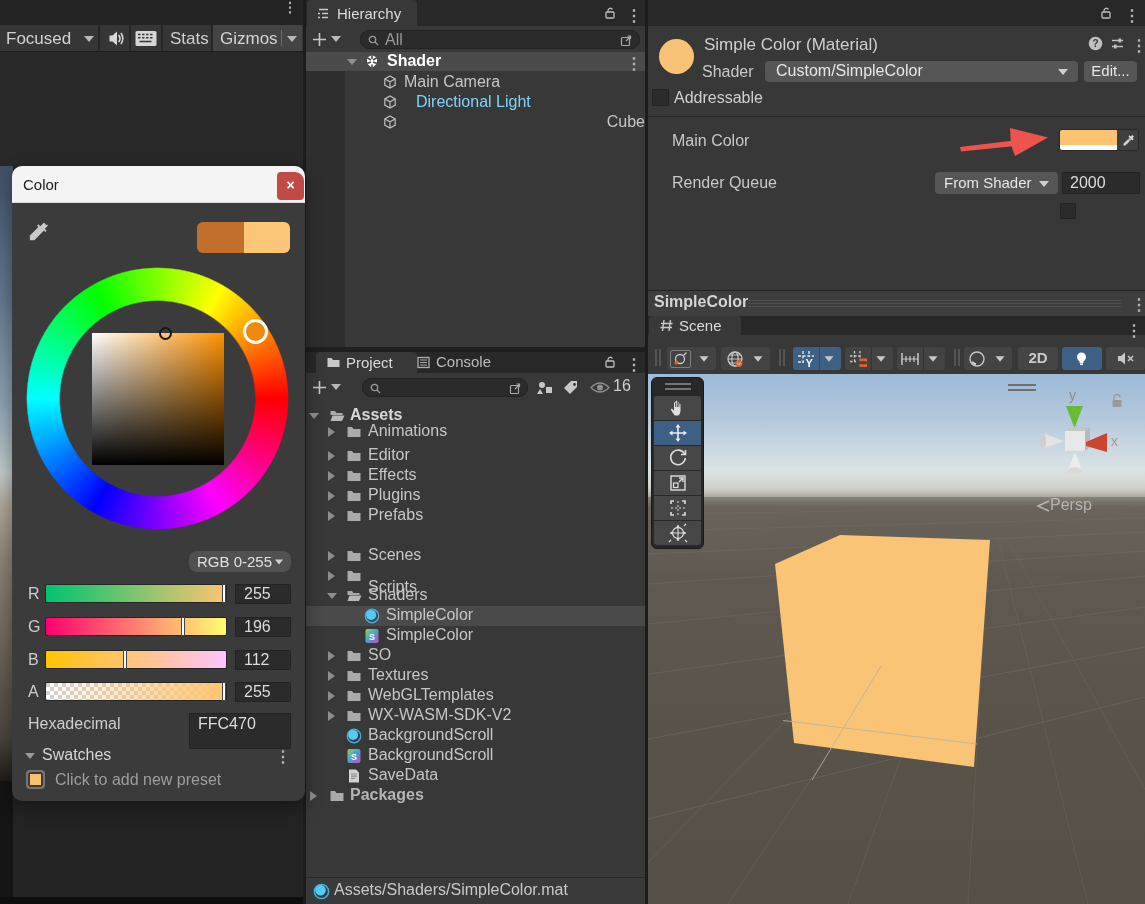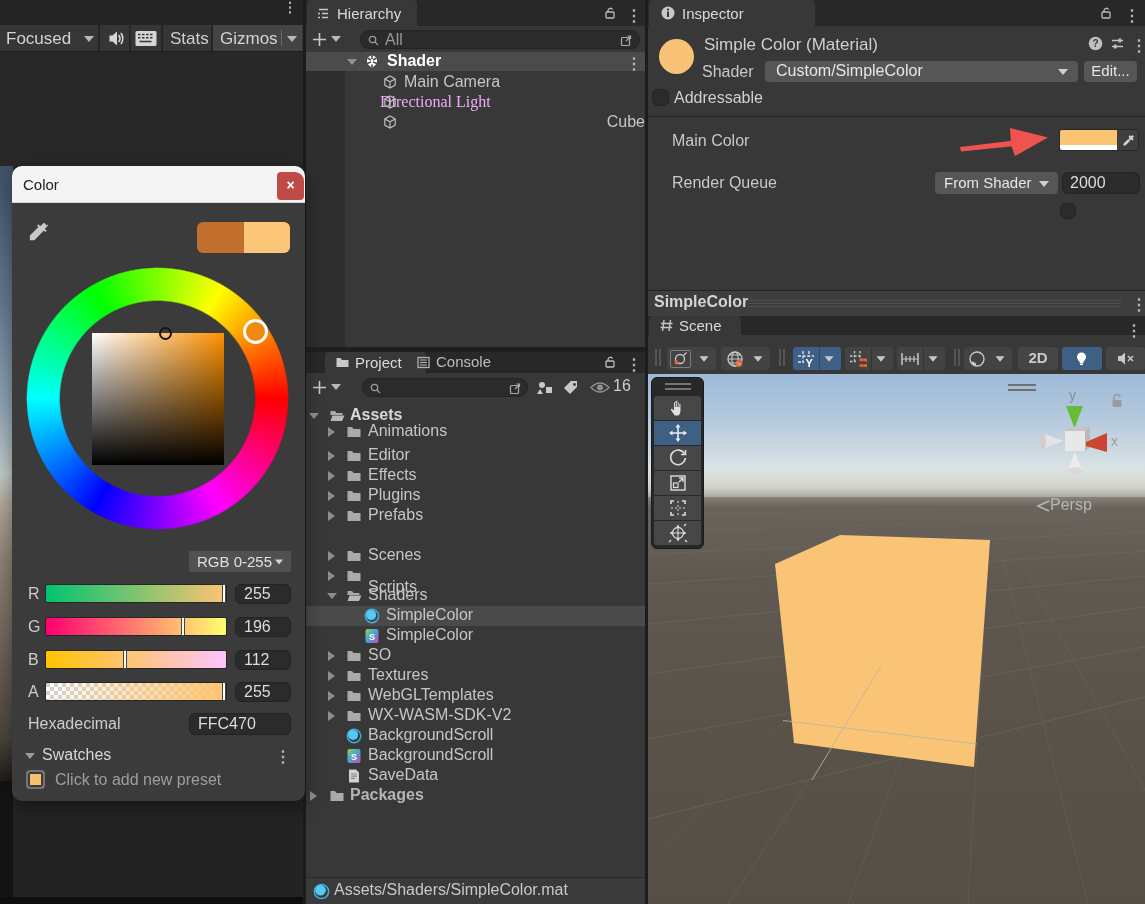--- a/index.html
+++ b/index.html
@@ -3,21 +3,21 @@
 *{margin:0;padding:0;box-sizing:border-box;}
 html,body{width:1145px;height:904px;overflow:hidden;background:#383838;}
 body{font-family:"Liberation Sans",sans-serif;color:#c9c9c9;font-size:16px;}
 #app{position:relative;width:1145px;height:904px;}
 .abs{position:absolute;}
 .tabbar{background:#282828;}
 .tab{position:absolute;top:0;height:100%;background:#383838;border-radius:4px 4px 0 0;display:flex;align-items:center;font-size:15px;color:#dadada;}
 .dots{color:#b4b4b4;font-weight:bold;letter-spacing:0;}
 .caret{display:inline-block;width:0;height:0;border-left:5px solid transparent;border-right:5px solid transparent;border-top:6px solid #b8b8b8;}
 .row{position:absolute;left:0;width:100%;height:20px;display:flex;align-items:center;}
-.ffield{background:#2b2b2b;border:1px solid #232323;border-radius:6px;color:#dcdcdc;}
+.ffield{background:#2b2b2b;border:1px solid #232323;border-radius:1px;color:#dcdcdc;}
 svg{display:block;}
 </style></head>
 <body>
 <div id="app">
 
 <div class="abs" style="left:0;top:0;width:303px;height:904px;background:#232323;">
   <div class="abs" style="left:0;top:0;width:100%;height:25px;background:#242424;">
     <div class="abs dots" style="left:283px;top:4px;font-size:14px;line-height:6px;">⋮</div>
   </div>
   <div class="abs" style="left:0;top:25px;width:100%;height:27px;background:#363636;border-bottom:1px solid #1e1e1e;font-size:17px;">
@@ -97,36 +97,36 @@
     <div class="row" style="top:20px;">
           <svg class="abs" style="left:76px;top:2px;" width="16" height="16" viewBox="0 0 16 16">
             <path d="M8 2l5.2 2.9v6.2L8 14l-5.2-2.9V4.9z M2.8 4.9L8 7.8l5.2-2.9M8 7.8V14" fill="none" stroke="#bdbdbd" stroke-width="1.2"></path>
           </svg>
           <span style="margin-left:98px;color:#c6c6c6;">Main Camera</span>
         </div>
     <div class="row" style="top:40px;">
           <svg class="abs" style="left:76px;top:2px;" width="16" height="16" viewBox="0 0 16 16">
             <path d="M8 2l5.2 2.9v6.2L8 14l-5.2-2.9V4.9z M2.8 4.9L8 7.8l5.2-2.9M8 7.8V14" fill="none" stroke="#bdbdbd" stroke-width="1.2"></path>
           </svg>
-          <span style="margin-left:74px;color:#f0abfc;font-family:Liberation Serif, serif;">Directional Light</span>
+          <span style="margin-left:110px;color:#7dd3fc;">Directional Light</span>
         </div>
     <div class="row" style="top:60px;justify-content:flex-end;">
           <svg class="abs" style="left:76px;top:2px;" width="16" height="16" viewBox="0 0 16 16">
             <path d="M8 2l5.2 2.9v6.2L8 14l-5.2-2.9V4.9z M2.8 4.9L8 7.8l5.2-2.9M8 7.8V14" fill="none" stroke="#bdbdbd" stroke-width="1.2"></path>
           </svg>
           <span style="margin-left:98px;color:#c6c6c6;">Cube</span>
         </div>
   </div>
 </div>
 
 <div class="abs" style="left:306px;top:347px;width:339px;height:5px;background:#1f1f1f;"></div>
 
 <div class="abs" style="left:306px;top:352px;width:339px;height:552px;background:#383838;">
   <div class="tabbar abs" style="left:0;top:0;width:100%;height:21px;">
-    <div class="tab" style="left:19px;width:101px;">
+    <div class="tab" style="left:10px;width:101px;">
       <svg width="15" height="15" viewBox="0 0 15 15" style="margin:0 5px 0 10px;">
             <path d="M1.5 3h4l1.5 2h6.5v7h-12z" fill="#c8c8c8"></path>
           </svg>
       Project
     </div>
     <svg class="abs" style="left:110px;top:3px;" width="15" height="15" viewBox="0 0 15 15">
           <rect x="2" y="2.5" width="11" height="10" fill="none" stroke="#b0b0b0" stroke-width="1.3"></rect>
           <path d="M4 5h7M4 7.5h7M4 10h7" stroke="#b0b0b0" stroke-width="1.2"></path>
         </svg>
     <span class="abs" style="left:130px;top:1px;font-size:15px;color:#bcbcbc;">Console</span>
@@ -361,28 +361,20 @@
     <svg class="abs" style="left:7px;top:5px;" width="17" height="17" viewBox="0 0 17 17">
           <circle cx="8.5" cy="8.5" r="7.1" fill="none" stroke="#3fb0dc" stroke-width="1.5"></circle>
           <circle cx="7.5" cy="7.3" r="5.3" fill="#56c9f4"></circle>
         </svg>
     <span class="abs" style="left:28px;top:3px;color:#c8c8c8;">Assets/Shaders/SimpleColor.mat</span>
   </div>
 </div>
 
 <div class="abs" style="left:648px;top:0;width:497px;height:316px;background:#383838;">
   <div class="tabbar abs" style="left:0;top:0;width:100%;height:26px;">
-    <div class="tab" style="left:1px;width:166px;">
-      <svg width="16" height="16" viewBox="0 0 16 16" style="margin:0 6px 0 11px;">
-            <circle cx="8" cy="8" r="6.5" fill="#c8c8c8"></circle>
-            <rect x="7.1" y="6.5" width="1.8" height="5.5" fill="#282828"></rect>
-            <rect x="7.1" y="3.6" width="1.8" height="1.8" fill="#282828"></rect>
-          </svg>
-      Inspector
-    </div>
     <svg class="abs" style="left:451px;top:6px;" width="14" height="14" viewBox="0 0 14 14">
           <rect x="3" y="6" width="8" height="6" rx="1" fill="none" stroke="#bdbdbd" stroke-width="1.3"></rect>
           <path d="M5 6V4.5a2.4 2.4 0 0 1 4.5-1" fill="none" stroke="#bdbdbd" stroke-width="1.3"></path>
         </svg>
     <div class="abs dots" style="left:476px;top:6px;font-size:16px;">⋮</div>
   </div>
   <div class="abs" style="left:11px;top:39px;width:35px;height:35px;border-radius:50%;background:#f9c377;"></div>
   <span class="abs" style="left:56px;top:35px;font-size:17px;color:#cfcfcf;">Simple Color (Material)</span>
   <svg class="abs" style="left:440px;top:36px;" width="15" height="15" viewBox="0 0 15 15">
         <circle cx="7.5" cy="7.5" r="6.8" fill="#c0c0c0"></circle>
@@ -635,21 +627,21 @@
     <div class="abs" style="left:0;top:0;width:47px;height:31px;background:#c26e2d;"></div>
     <div class="abs" style="left:47px;top:0;width:46px;height:31px;background:#fcc679;"></div>
   </div>
 
   <div class="abs" style="left:14px;top:101px;width:263px;height:263px;border-radius:50%;background:conic-gradient(from 90deg,#f00,#f0f 60deg,#00f 120deg,#0ff 180deg,#0f0 240deg,#ff0 300deg,#f00 360deg);-webkit-mask:radial-gradient(circle closest-side,transparent 97px,#000 98.5px,#000 130px,transparent 131.5px);mask:radial-gradient(circle closest-side,transparent 97px,#000 98.5px,#000 130px,transparent 131.5px);"></div>
   <div class="abs" style="left:231px;top:152.5px;width:25px;height:25px;border-radius:50%;border:3.5px solid #fff;background:#f08a0e;"></div>
 
   <div class="abs" style="left:80px;top:167px;width:132px;height:132px;background:linear-gradient(to top,#000,rgba(0,0,0,0)),linear-gradient(to right,#fff,rgba(255,255,255,0)),#ff9100;background-blend-mode:normal;"></div>
   <div class="abs" style="left:147px;top:161px;width:13px;height:13px;border-radius:50%;border:2px solid #161616;"></div>
 
-  <div class="abs" style="left:177px;top:385px;width:102px;height:21px;background:#515151;border-radius:2px;">
+  <div class="abs" style="left:177px;top:385px;width:102px;height:21px;background:#515151;border-radius:8px;">
     <span class="abs" style="left:8px;top:2px;color:#e0e0e0;font-size:15px;">RGB 0-255</span>
     <span class="caret abs" style="left:85px;top:8px;border-top-color:#d0d0d0;transform:scale(0.8);"></span>
   </div>
   <div id="sliders">
         <span class="abs" style="left:16px;top:419px;color:#cdcdcd;">R</span>
         <div class="abs" style="left:33px;top:418px;width:182px;height:19px;background:linear-gradient(to right,rgb(0,196,112),rgb(255,196,112));border:1px solid #262626;border-radius:2px;">
           <div class="abs" style="left:176px;top:-1px;width:4px;height:19px;background:#fff;border:1px solid #444;"></div>
         </div>
         <div class="abs ffield" style="left:223px;top:418px;width:56px;height:20px;">
           <span class="abs" style="left:8px;top:0px;">255</span>
@@ -670,21 +662,21 @@
         </div>
         <span class="abs" style="left:16px;top:517px;color:#cdcdcd;">A</span>
         <div class="abs" style="left:33px;top:516px;width:182px;height:19px;background:linear-gradient(to right,rgba(255,196,112,0),rgb(255,196,112)),repeating-conic-gradient(#ffffff 0 25%,#d2d2d2 0 50%) 0 0/8px 8px;border:1px solid #262626;border-radius:2px;">
           <div class="abs" style="left:176px;top:-1px;width:4px;height:19px;background:#fff;border:1px solid #444;"></div>
         </div>
         <div class="abs ffield" style="left:223px;top:516px;width:56px;height:20px;">
           <span class="abs" style="left:8px;top:0px;">255</span>
         </div>
       </div>
   <span class="abs" style="left:16px;top:549px;color:#cdcdcd;">Hexadecimal</span>
-  <div class="abs ffield" style="left:177px;top:547px;width:102px;height:22px;">
+  <div class="abs ffield" style="left:177px;top:547px;width:102px;height:36px;">
         <span class="abs" style="left:8px;top:1px;">FFC470</span>
       </div>
   <span class="caret abs" style="left:13px;top:587px;border-top-color:#9a9a9a;"></span>
   <span class="abs" style="left:30px;top:580px;color:#d6d6d6;">Swatches</span>
   <div class="abs dots" style="left:263px;top:581px;font-size:16px;">⋮</div>
   <div class="abs" style="left:14px;top:604px;width:19px;height:19px;border-radius:4px;border:2px solid #757575;background:#f7c170;box-shadow:inset 0 0 0 2px #3b3b3b;"></div>
   <span class="abs" style="left:43px;top:605px;color:#9e9e9e;">Click to add new preset</span>
 </div>
 
 </div>

